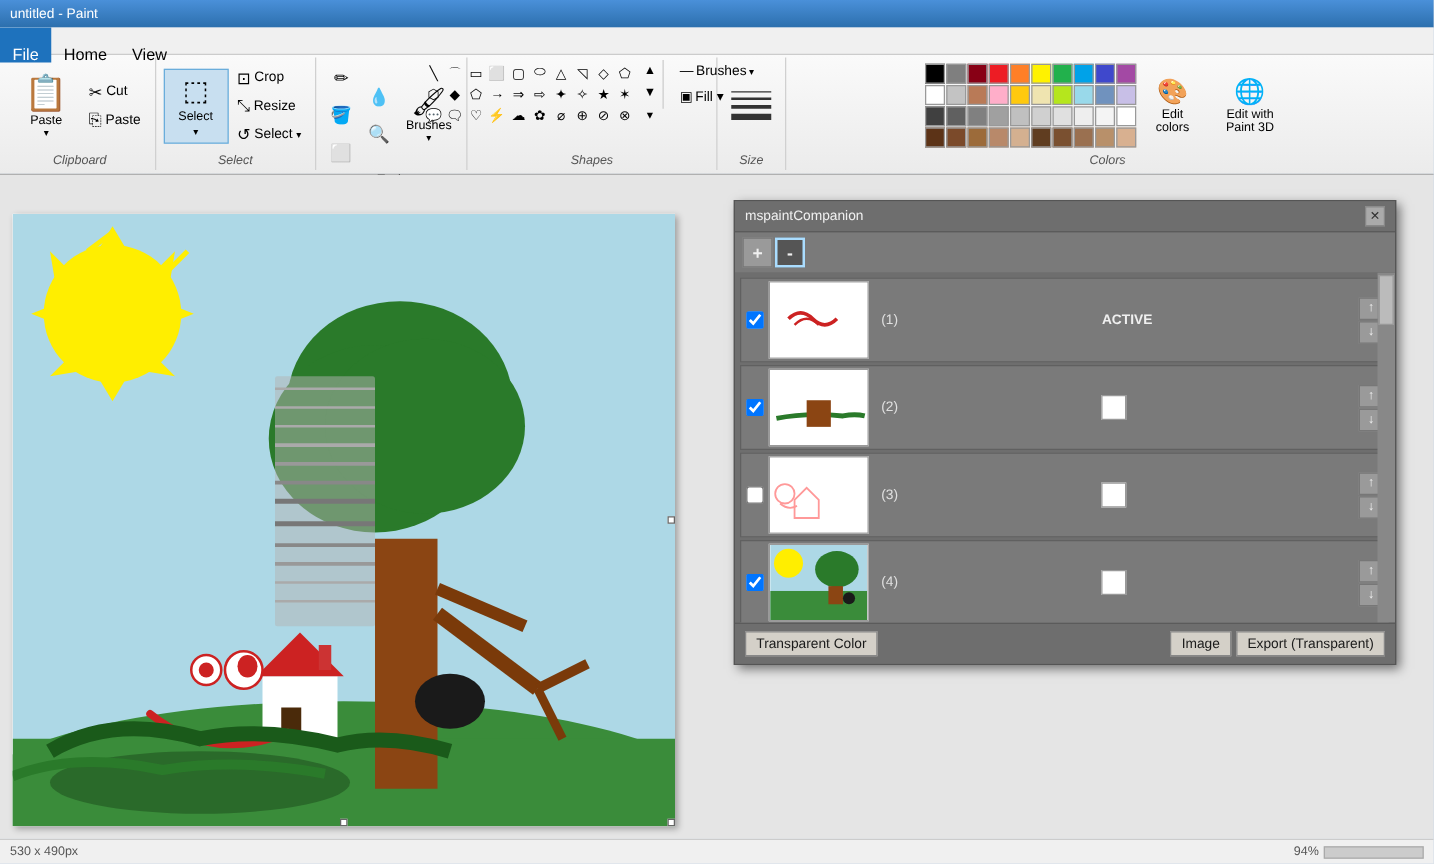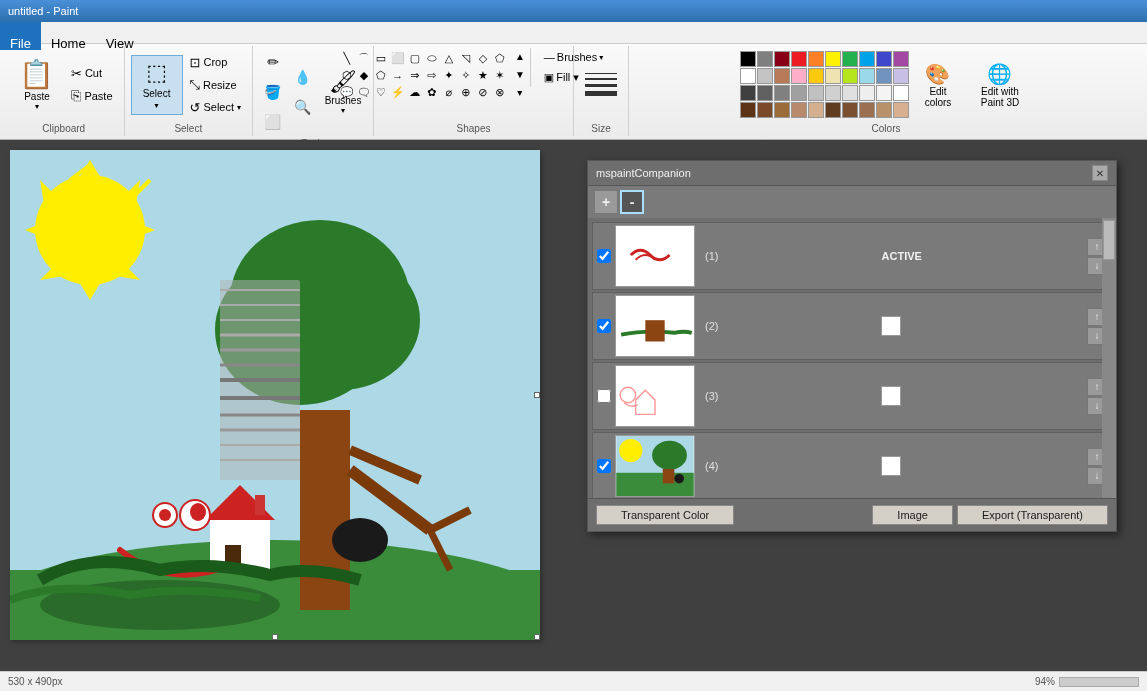--- a/index.html
+++ b/index.html
@@ -11,21 +11,21 @@
     
     .menu-bar { display: flex; height: 22px; background: #f0f0f0; border-bottom: 1px solid #ccc; }
     .menu-item { padding: 14px 10px; font-size: 13px; cursor: pointer; }
     .menu-item.active { background: #1e72bd; color: white; }
 
     
     .ribbon { display: flex; height: 96px; background: linear-gradient(to bottom, #fafafa, #ebebeb); border-bottom: 1px solid #b0b0b0; padding: 2px 4px; align-items: flex-start; }
 
     .ribbon-group { display: flex; flex-direction: column; align-items: center; padding: 2px 6px; border-right: 1px solid #d0d0d0; height: 90px; }
     .ribbon-group-content { display: flex; flex: 1; align-items: center; gap: 2px; }
-    .ribbon-group-label { font-size: 10px; color: #555; margin-top: auto; padding-top: 2px; }
+    .ribbon-group-label { font-size: 10px; color: #555; margin-top: auto; padding-top: 2px; font-style: italic; }
 
     
     .clipboard-group .ribbon-group-content { flex-direction: row; align-items: stretch; }
     .paste-btn { display: flex; flex-direction: column; align-items: center; justify-content: center; padding: 4px 6px; cursor: pointer; border: 1px solid transparent; width: 54px; }
     .paste-icon { font-size: 28px; }
     .paste-label { font-size: 10px; }
     .paste-small-btns { display: flex; flex-direction: column; justify-content: center; gap: 1px; }
     .small-ribbon-btn { display: flex; align-items: center; gap: 3px; padding: 2px 4px; cursor: pointer; border: 1px solid transparent; font-size: 11px; white-space: nowrap; }
     .small-icon { font-size: 13px; }
 
@@ -69,21 +69,21 @@
     .color-label { font-size: 9px; text-align: center; }
 
     .color-palette { display: flex; flex-direction: column; gap: 1px; }
     .color-row { display: flex; gap: 1px; }
     .color-swatch { width: 16px; height: 16px; border: 1px solid #999; cursor: pointer; }
 
     .edit-colors-btn { display: flex; flex-direction: column; align-items: center; justify-content: center; padding: 4px 6px; cursor: pointer; border: 1px solid transparent; font-size: 10px; width: 55px; text-align: center; }
     .edit-with-3d-btn { display: flex; flex-direction: column; align-items: center; justify-content: center; padding: 4px 6px; cursor: pointer; border: 1px solid transparent; font-size: 10px; width: 65px; text-align: center; }
 
     
-    .canvas-area { display: flex; height: calc(691px - 22px - 22px - 96px - 20px); background: #404040; position: relative; overflow: hidden; }
+    .canvas-area { display: flex; height: calc(691px - 22px - 22px - 96px - 20px); background: #e5e5e5; position: relative; overflow: hidden; align-items: flex-end; }
     
     
     .drawing-canvas { position: relative; margin: 10px; width: 530px; height: 490px; background: white; box-shadow: 2px 2px 5px rgba(0,0,0,0.3); overflow: hidden; flex-shrink: 0; }
 
     
     .status-bar { height: 20px; background: #f0f0f0; border-top: 1px solid #ccc; display: flex; align-items: center; padding: 0 8px; font-size: 10px; color: #555; }
 
     
     .companion-panel { position: absolute; right: 30px; top: 20px; width: 530px; background: #6e6e6e; border: 1px solid #555; box-shadow: 3px 3px 8px rgba(0,0,0,0.5); }
     .companion-title-bar { display: flex; align-items: center; justify-content: space-between; background: #6e6e6e; padding: 4px 8px; border-bottom: 1px solid #555; }
@@ -101,21 +101,21 @@
     .layer-num { color: #e0e0e0; font-size: 11px; padding: 0 6px; }
     .layer-active-label { color: #f0f0f0; font-size: 11px; font-weight: bold; margin-left: auto; padding-right: 8px; }
     .layer-white-box { width: 20px; height: 20px; background: white; border: 1px solid #999; margin-left: auto; margin-right: 30px; }
     .layer-arrows { display: flex; flex-direction: column; gap: 1px; margin-left: auto; }
     .arrow-btn { width: 20px; height: 18px; background: #9a9a9a; border: 1px solid #777; display: flex; align-items: center; justify-content: center; cursor: pointer; font-size: 10px; color: #f0f0f0; }
 
     .scrollbar-area { position: absolute; right: 0; top: 0; bottom: 0; width: 14px; background: #888; }
     .scrollbar-thumb { width: 12px; height: 40px; background: #bbb; border: 1px solid #999; position: absolute; top: 2px; left: 1px; cursor: pointer; }
 
     .companion-footer { display: flex; align-items: center; justify-content: space-between; padding: 6px 8px; background: #6e6e6e; border-top: 1px solid #555; gap: 4px; }
-    .footer-btn { padding: 3px 24px; background: #d4d0c8; border: 1px solid #888; cursor: pointer; font-size: 11px; color: #1a1a1a; }
+    .footer-btn { padding: 3px 8px; background: #d4d0c8; border: 1px solid #888; cursor: pointer; font-size: 11px; color: #1a1a1a; }
 
     
     .scene-svg { position: absolute; top: 0; left: 0; width: 100%; height: 100%; }
 
     
     .thumb-svg { width: 100%; height: 100%; }
   </style>
 </head>
 <body>
 

